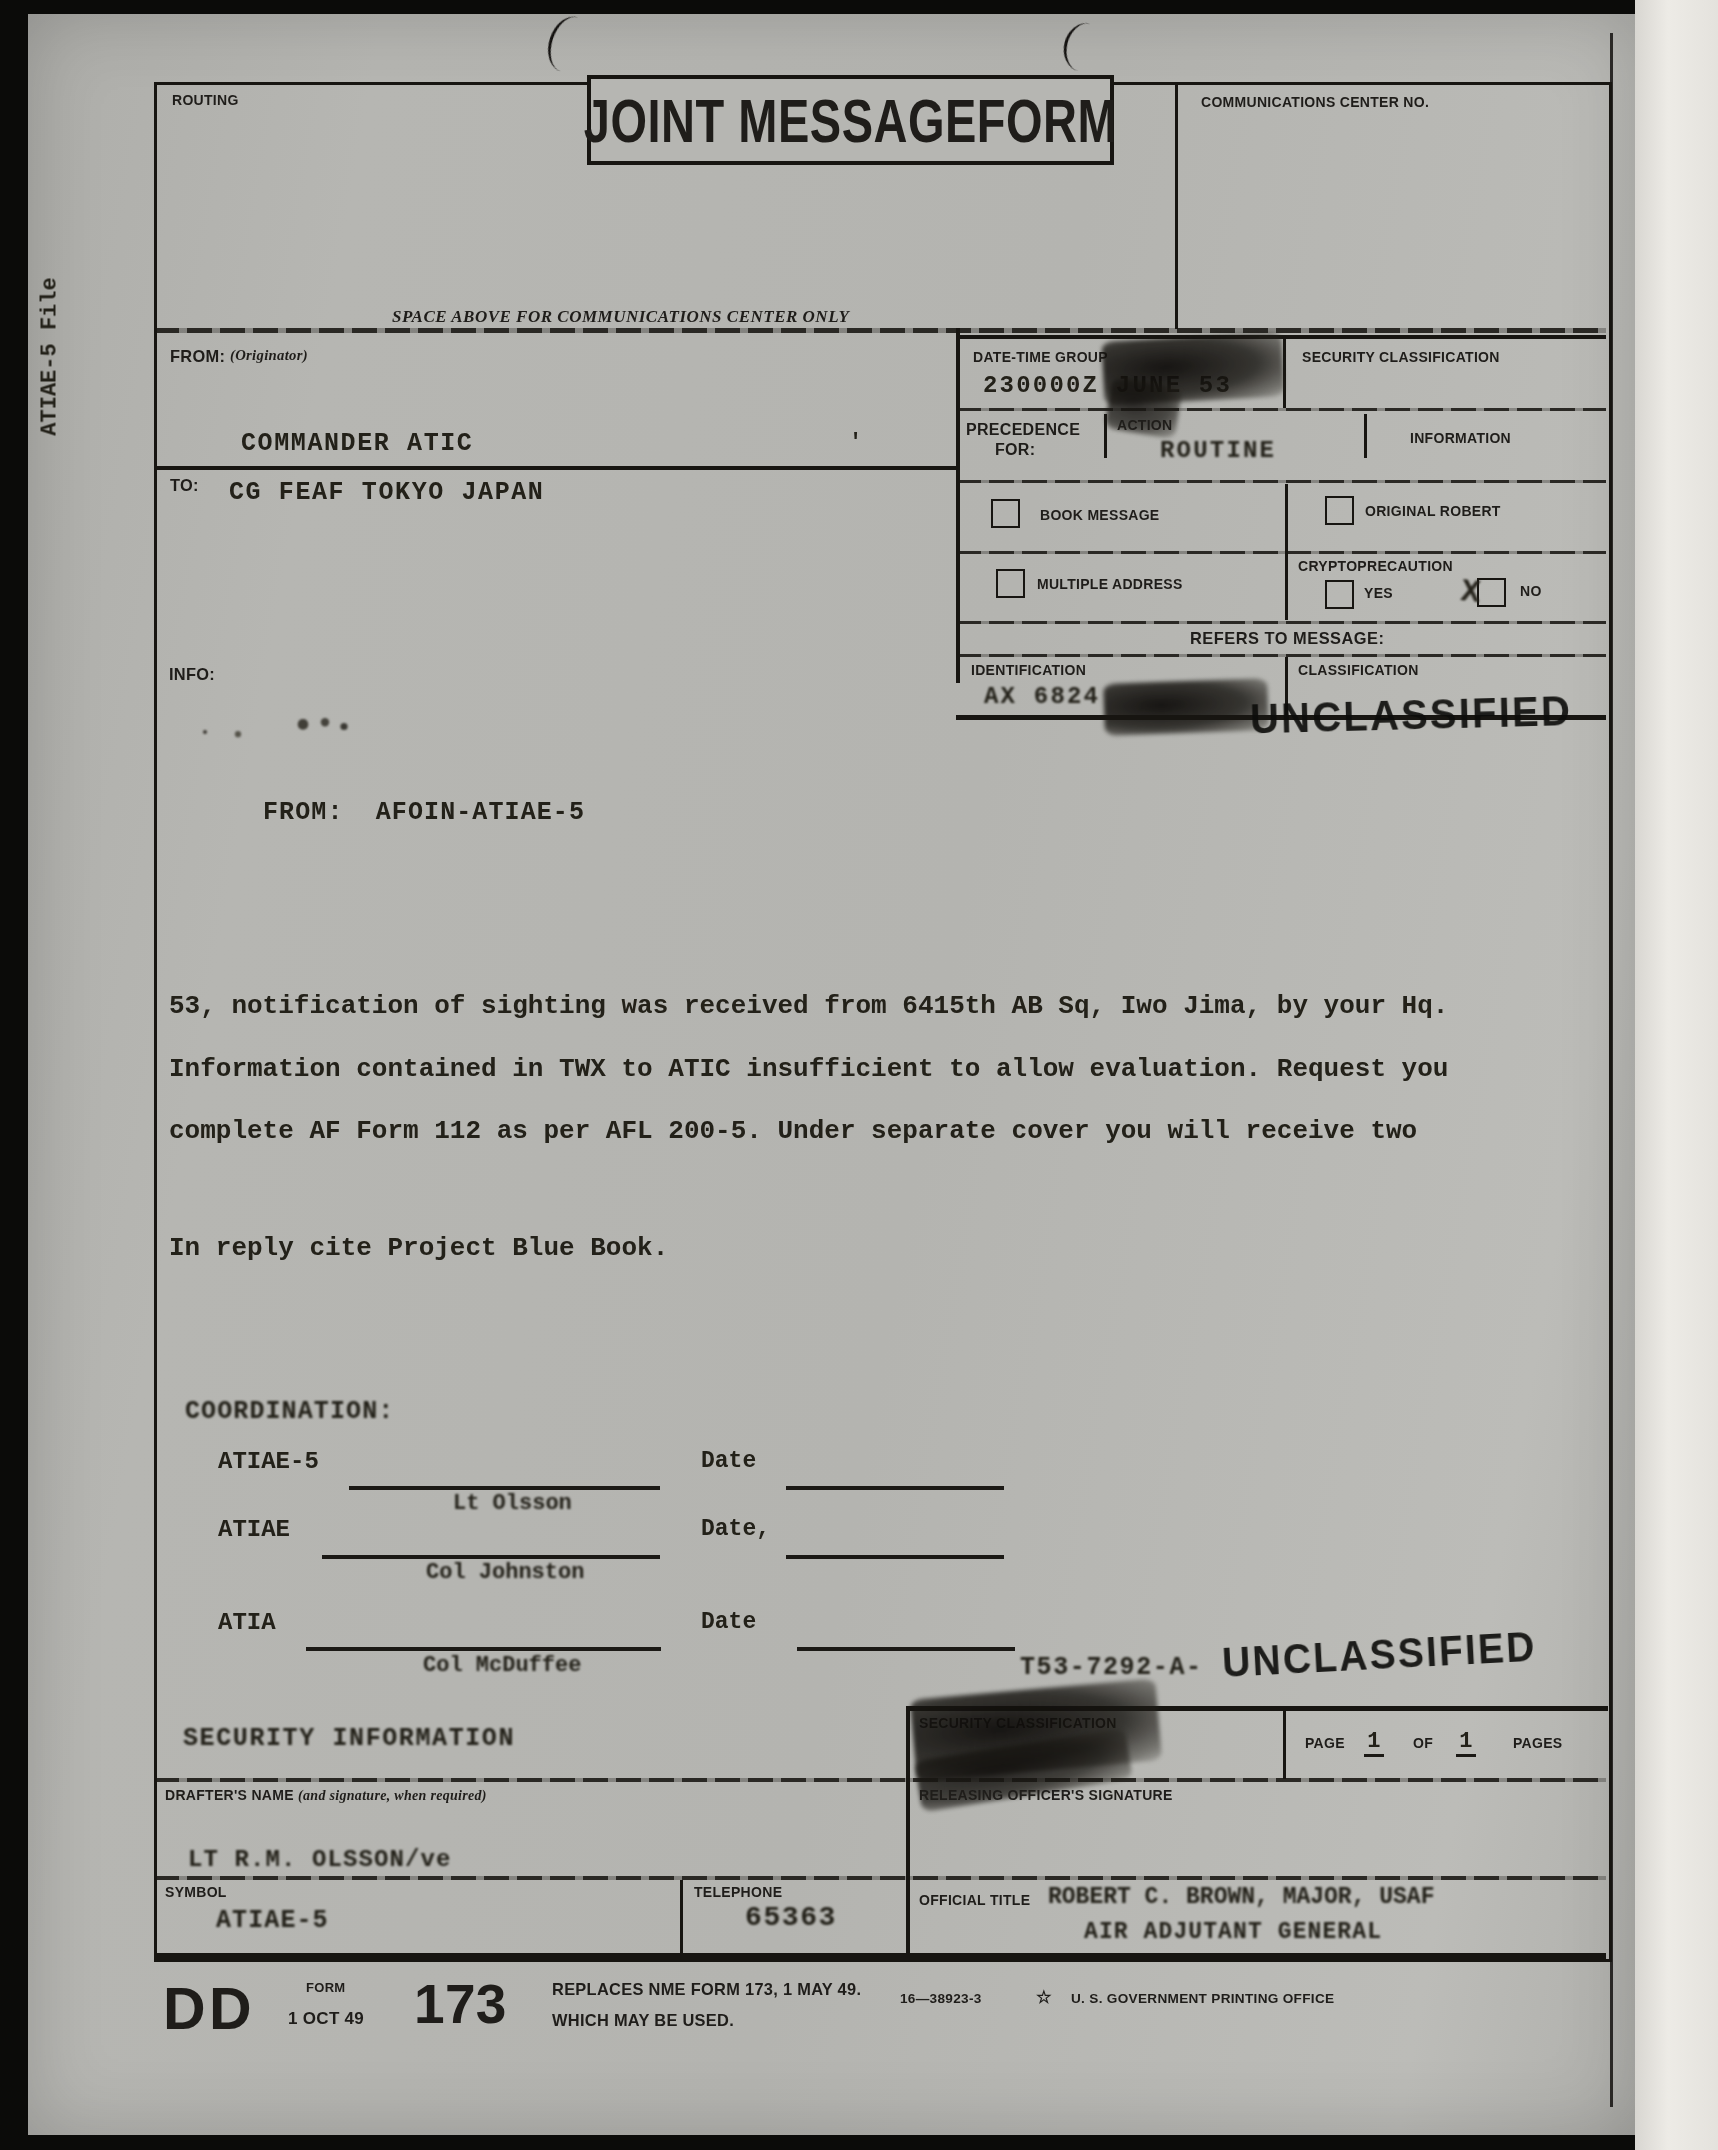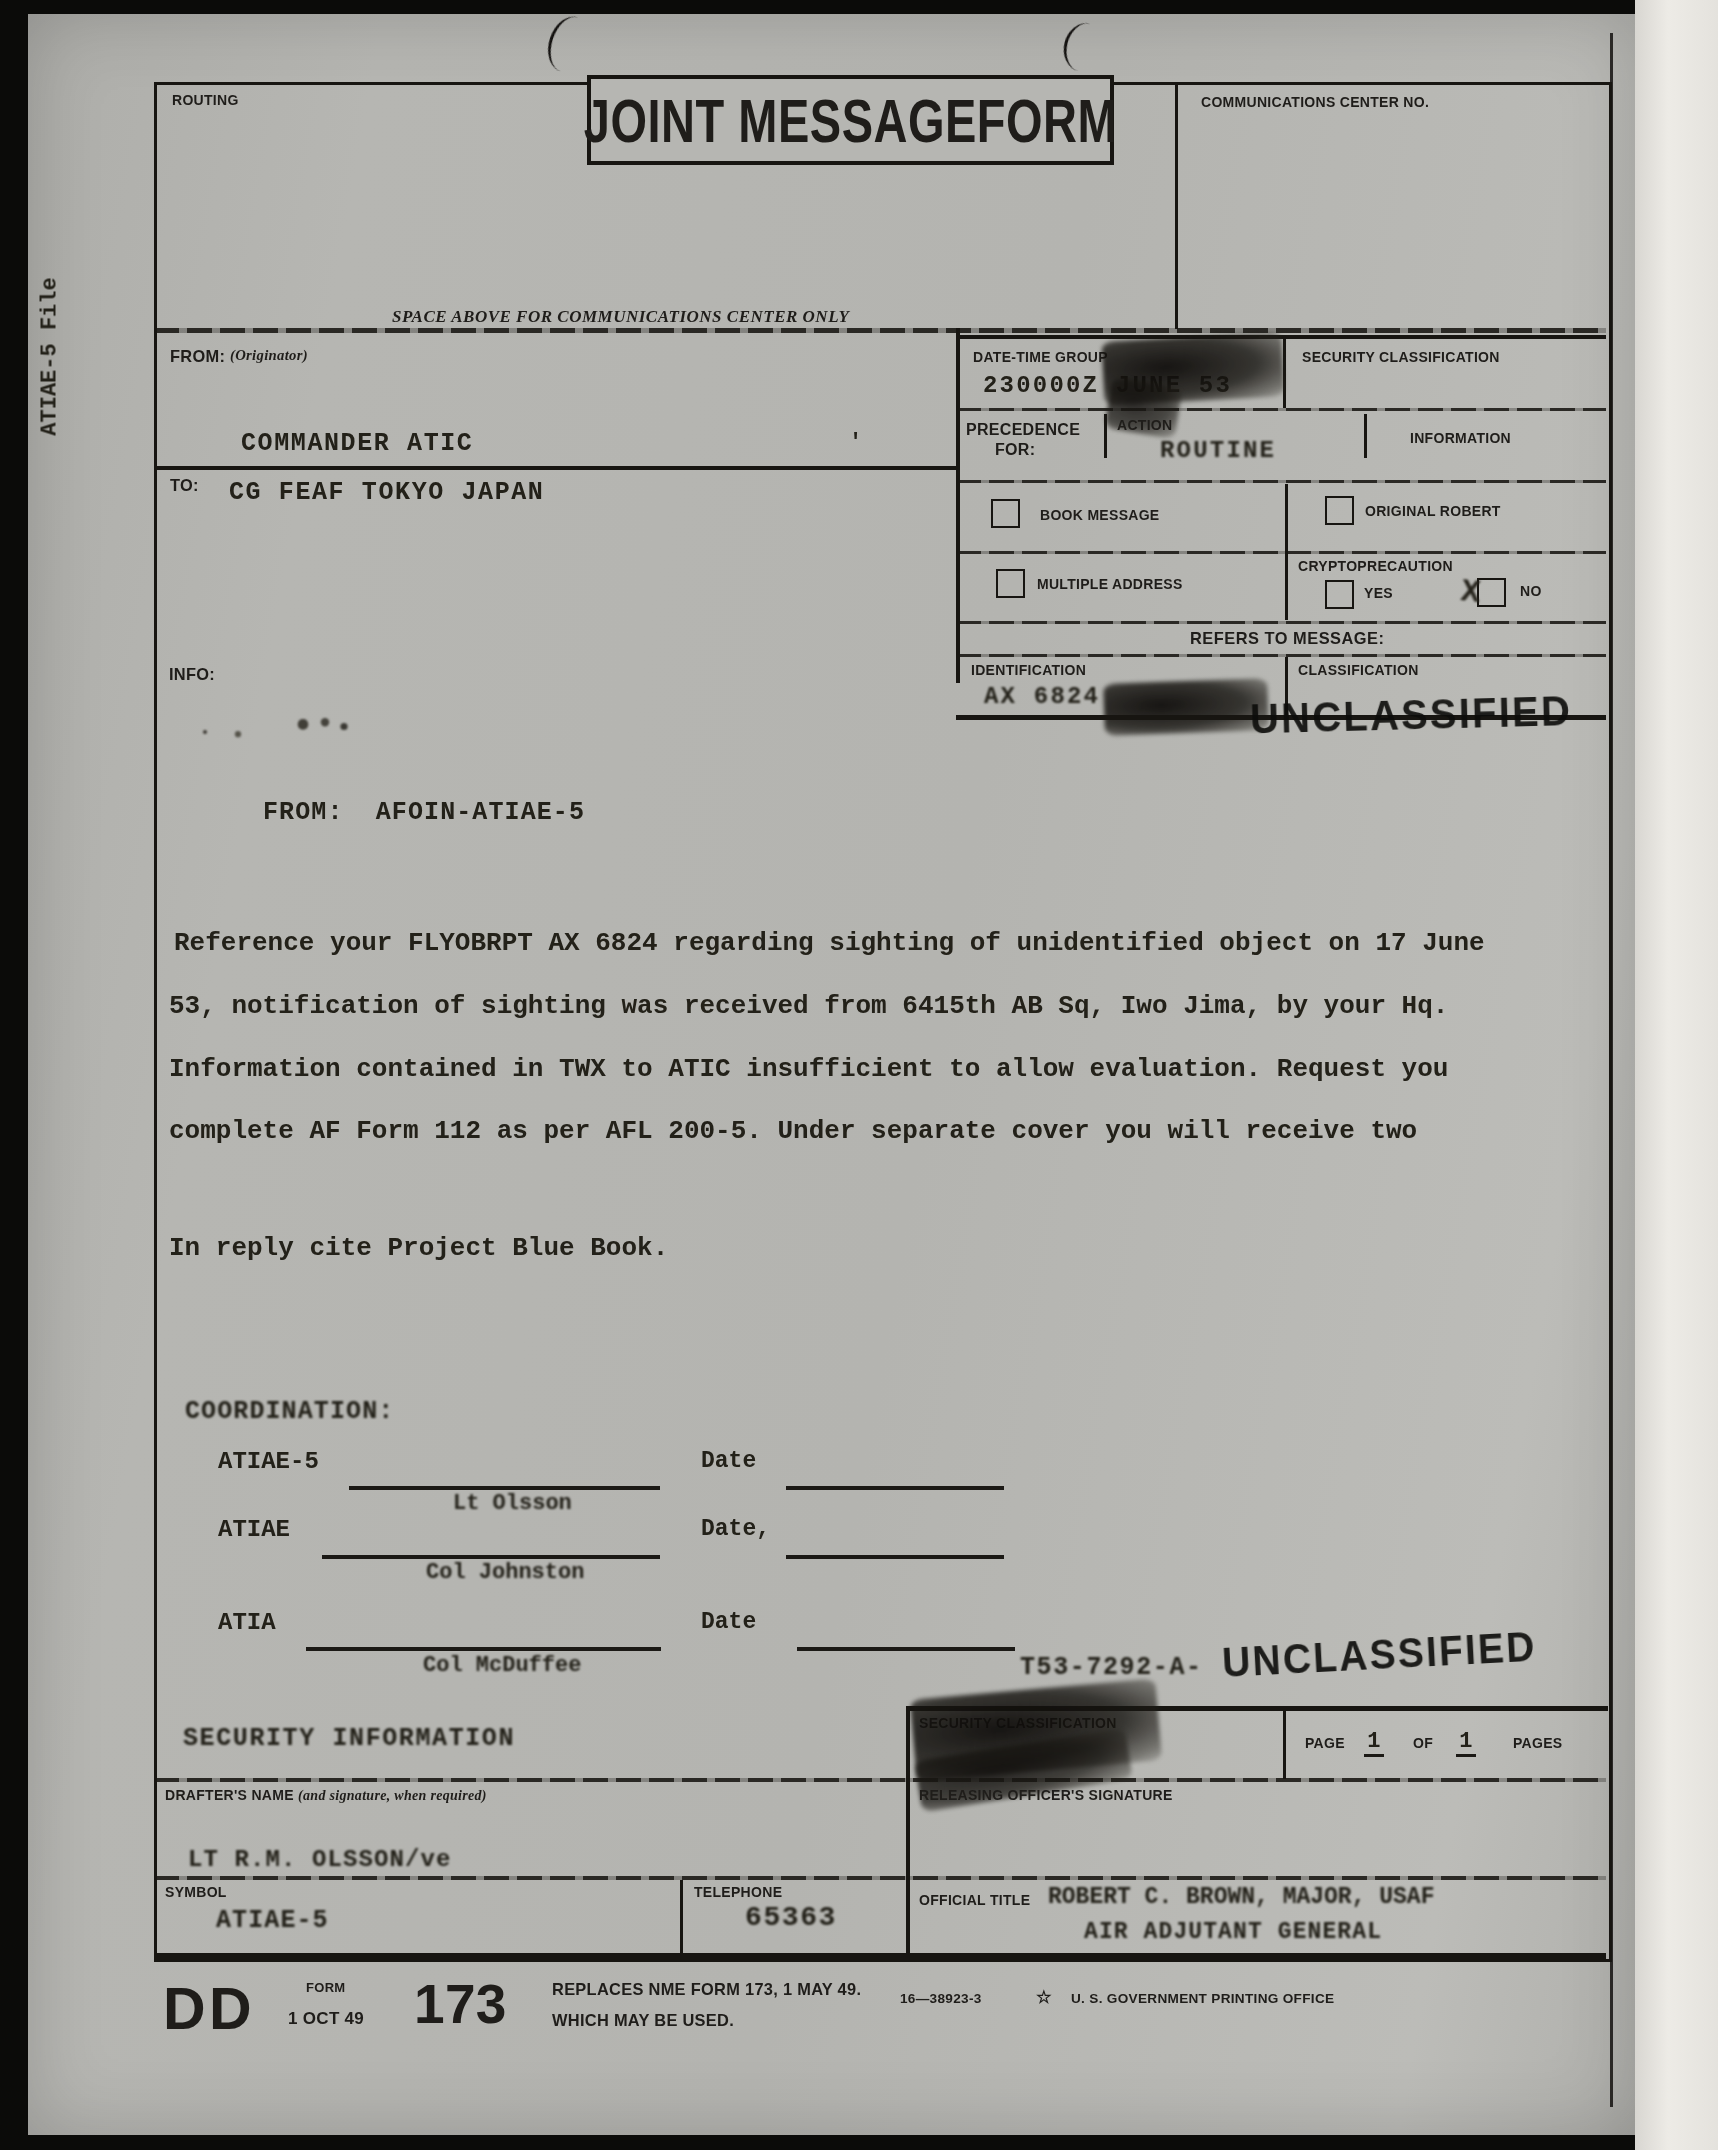--- a/index.html
+++ b/index.html
@@ -107,21 +107,20 @@
   <div class="rule" style="left:1285px;top:657px;width:3.3px;height:61px;"></div>
   <div class="lbl smalltext" style="left:1298px;top:662px;">CLASSIFICATION</div>
   <div class="blob" style="left:1104px;top:681px;width:164px;height:52px;transform:rotate(-2deg);"></div>
   <div class="rule" style="left:956px;top:715px;width:650px;height:4.9px;"></div>
 
   <div class="stamp" style="left:1250px;top:692px;font-size:40px;letter-spacing:2.2px;transform:rotate(-1.5deg) scaleY(1.08);">UNCLASSIFIED</div>
 
   <div class="typed" style="left:263px;top:798px;font-size:25px;letter-spacing:1.1px;filter:blur(0.7px);">
     <span>FROM:</span>&nbsp;&nbsp;<span>AFOIN-ATIAE-5</span>
   </div>
-  <div class="typed" style="left:174px;top:928px;font-size:26px;filter:blur(0.7px);">Reference your FLYOBRPT AX 6824 regarding sighting of unidentified object on 17 June</div>
   <div class="typed" style="left:169px;top:991px;font-size:26px;filter:blur(0.7px);">53, notification of sighting was received from 6415th AB Sq, Iwo Jima, by your Hq.</div>
   <div class="typed" style="left:169px;top:1054px;font-size:26px;filter:blur(0.7px);">Information contained in TWX to ATIC insufficient to allow evaluation.  Request you</div>
   <div class="typed" style="left:169px;top:1116px;font-size:26px;filter:blur(0.7px);">complete AF Form 112 as per AFL 200-5.  Under separate cover you will receive two</div>
   <div class="typed" style="left:169px;top:1233px;font-size:26px;filter:blur(0.7px);">In reply cite Project Blue Book.</div>
 
   <div class="typed" style="left:185px;top:1397px;font-size:25px;letter-spacing:1.1px;filter:blur(0.8px);">COORDINATION:</div>
 
   <div class="typed" style="left:218px;top:1448px;font-size:24px;filter:blur(0.7px);">ATIAE-5</div>
   <div class="uline" style="left:349px;top:1486px;width:311px;"></div>
   <div class="typed" style="left:453px;top:1491px;font-size:22px;filter:blur(0.9px);">Lt Olsson</div>

